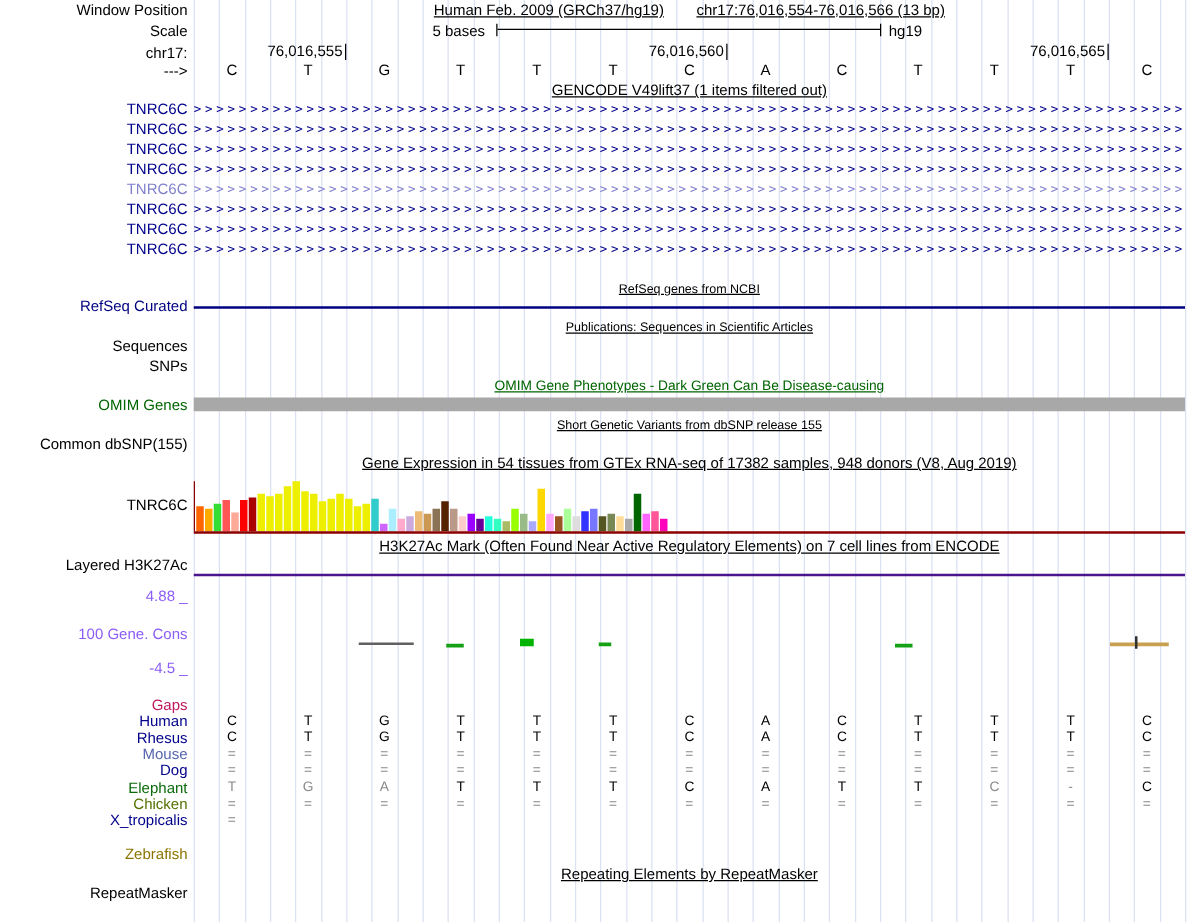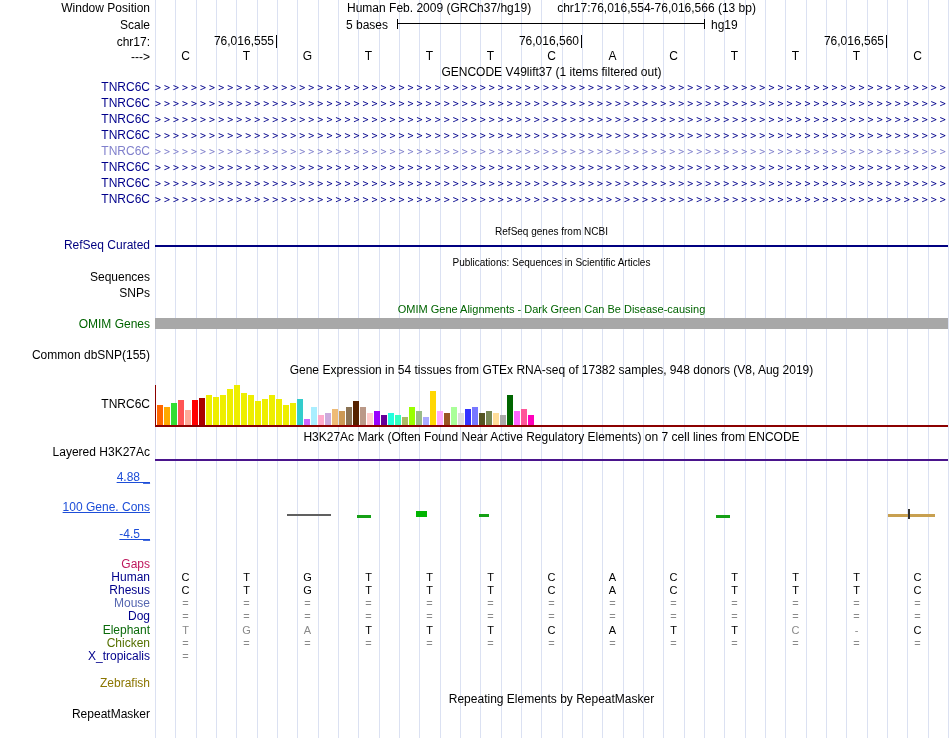--- a/index.html
+++ b/index.html
@@ -1,26 +1,26 @@
 <!DOCTYPE html>
 <html><head>
 <meta charset="utf-8">
 <style>
   html,body{margin:0;padding:0;background:#fff;}
   #screen{position:relative;width:950px;height:738px;background:#fff;overflow:hidden;
           font-family:"Liberation Sans",sans-serif;font-size:12px;color:#000;}
   .vline{position:absolute;top:0;width:1px;height:738px;background:#dbe1f2;}
   .llabel{position:absolute;left:0;width:150px;text-align:right;white-space:nowrap;line-height:13px;}
-  .ctitle{position:absolute;left:155px;width:793px;text-align:center;line-height:12px;white-space:nowrap;}
+  .ctitle{position:absolute;left:155px;width:793px;text-align:center;line-height:12px;white-space:nowrap;text-decoration:underline;}
   .small{font-size:10px;}
   .t11{font-size:11px;}
   .blue{color:#2323c8;}
   .green{color:#006400;}
   .navy{color:#000080;}
-  .cons{color:#1d4ed8;text-decoration:underline;}
+  .cons{color:#8b5cf6;}
   .base{position:absolute;width:30px;text-align:center;font-size:12px;line-height:13px;}
   .acell{position:absolute;width:16px;text-align:center;font-size:11px;line-height:13px;}
   .arrows{position:absolute;left:155px;width:793px;height:14px;overflow:hidden;white-space:nowrap;
           font-family:"DejaVu Sans Mono",monospace;font-size:10px;letter-spacing:3px;line-height:13px;}
   .hbar{position:absolute;left:155px;width:793px;}
   #scale-bracket{position:absolute;left:397px;top:19px;width:306px;height:10px;
                  border-left:1px solid #000;border-right:1px solid #000;}
   #scale-bracket:after{content:"";position:absolute;left:0;right:0;top:4px;border-top:1px solid #000;}
   #gtex-bars{position:absolute;left:157px;top:383px;width:380px;height:42px;display:flex;align-items:flex-end;gap:1px;}
   #gtex-bars div{width:6px;}
@@ -88,24 +88,25 @@
   <div class="ctitle" style="top:66px">GENCODE V49lift37 (1 items filtered out)</div>
 
   <div class="ctitle small" style="top:226px">RefSeq genes from NCBI</div>
   <div class="llabel navy" style="top:239px">RefSeq Curated</div>
   <div class="hbar" style="top:245px;height:2px;background:#000080"></div>
 
   <div class="ctitle small" style="top:257px">Publications: Sequences in Scientific Articles</div>
   <div class="llabel" style="top:271px">Sequences</div>
   <div class="llabel" style="top:287px">SNPs</div>
 
-  <div class="ctitle t11 green" style="top:303px">OMIM Gene Alignments - Dark Green Can Be Disease-causing</div>
+  <div class="ctitle t11 green" style="top:303px">OMIM Gene Phenotypes - Dark Green Can Be Disease-causing</div>
   <div class="llabel green" style="top:318px">OMIM Genes</div>
   <div class="hbar" style="top:318px;height:11px;background:#a8a8a8"></div>
 
+  <div class="ctitle small" style="top:335px">Short Genetic Variants from dbSNP release 155</div>
   <div class="llabel" style="top:349px">Common dbSNP(155)</div>
 
   <div class="ctitle" style="top:364px">Gene Expression in 54 tissues from GTEx RNA-seq of 17382 samples, 948 donors (V8, Aug 2019)</div>
   <div class="llabel" style="top:398px">TNRC6C</div>
   <div id="gtex-bars">
       <div style="height: 20px; background: rgb(255, 102, 0);"></div>
       <div style="height: 18px; background: rgb(255, 170, 0);"></div>
       <div style="height: 22px; background: rgb(51, 221, 51);"></div>
       <div style="height: 25px; background: rgb(255, 85, 85);"></div>
       <div style="height: 15px; background: rgb(255, 170, 153);"></div>

